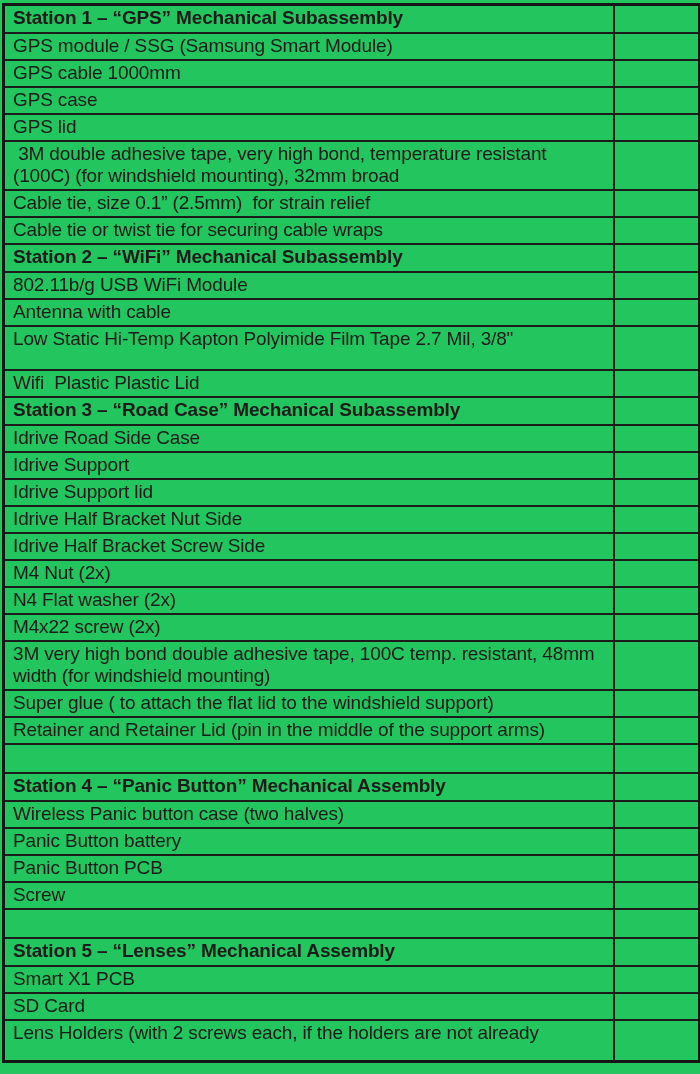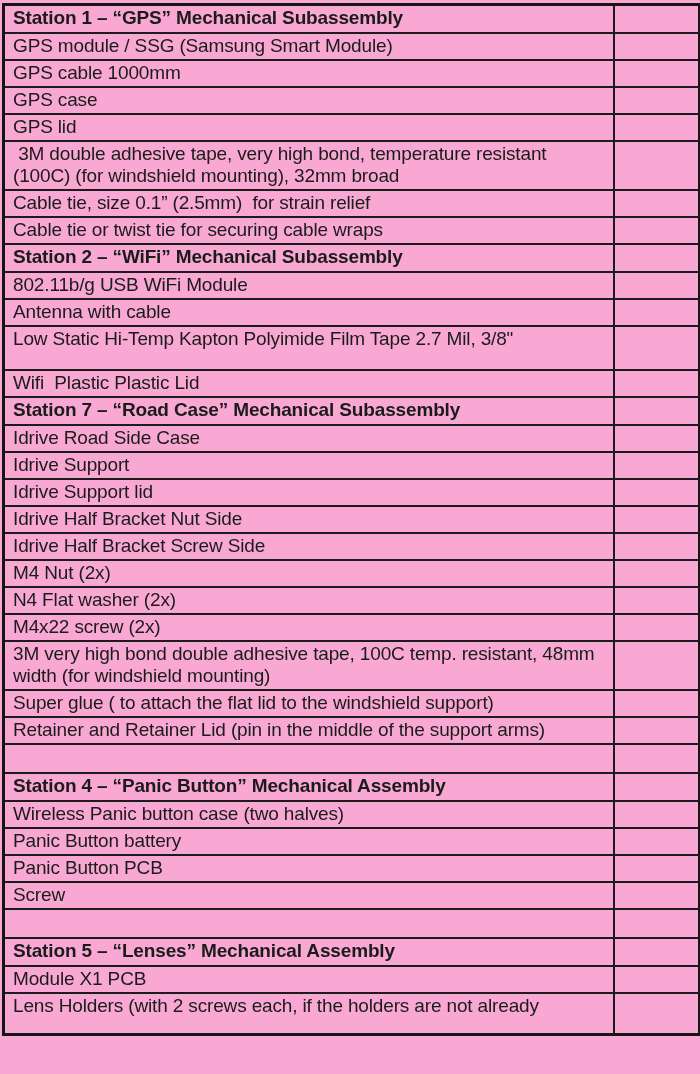--- a/index.html
+++ b/index.html
@@ -13,21 +13,21 @@
     overflow: hidden;
     position: relative;
     font-family: "Liberation Sans", sans-serif;
   }
   .doc-page {
     position: absolute;
     left: 0;
     top: 0;
     width: 700px;
     height: 1074px;
-    background: #f9a8d4;
+    background: #22c55e;
   }
   table.parts-table {
     position: absolute;
     left: 2px;
     top: 3px;
     width: 696px;
     border-collapse: collapse;
     table-layout: fixed;
     border: 3px solid #161616;
   }
@@ -113,21 +113,21 @@
         </tr>
         <tr class="h-tall">
           <td class="cell-item">Low Static Hi-Temp Kapton Polyimide Film Tape 2.7 Mil, 3/8"</td>
           <td class="cell-check"></td>
         </tr>
         <tr class="h-single">
           <td class="cell-item">Wifi  Plastic Plastic Lid</td>
           <td class="cell-check"></td>
         </tr>
         <tr class="h-header row-header">
-          <td class="cell-item">Station 7 – “Road Case” Mechanical Subassembly</td>
+          <td class="cell-item">Station 3 – “Road Case” Mechanical Subassembly</td>
           <td class="cell-check"></td>
         </tr>
         <tr class="h-single">
           <td class="cell-item">Idrive Road Side Case</td>
           <td class="cell-check"></td>
         </tr>
         <tr class="h-single">
           <td class="cell-item">Idrive Support</td>
           <td class="cell-check"></td>
         </tr>
@@ -193,21 +193,25 @@
         </tr>
         <tr class="h-empty">
           <td class="cell-item"></td>
           <td class="cell-check"></td>
         </tr>
         <tr class="h-header row-header">
           <td class="cell-item">Station 5 – “Lenses” Mechanical Assembly</td>
           <td class="cell-check"></td>
         </tr>
         <tr class="h-single">
-          <td class="cell-item">Module X1 PCB</td>
+          <td class="cell-item">Smart X1 PCB</td>
+          <td class="cell-check"></td>
+        </tr>
+        <tr class="h-single">
+          <td class="cell-item">SD Card</td>
           <td class="cell-check"></td>
         </tr>
         <tr class="h-last">
           <td class="cell-item">Lens Holders (with 2 screws each, if the holders are not already</td>
           <td class="cell-check"></td>
         </tr>
       </tbody>
   </table>
 </div>
 

